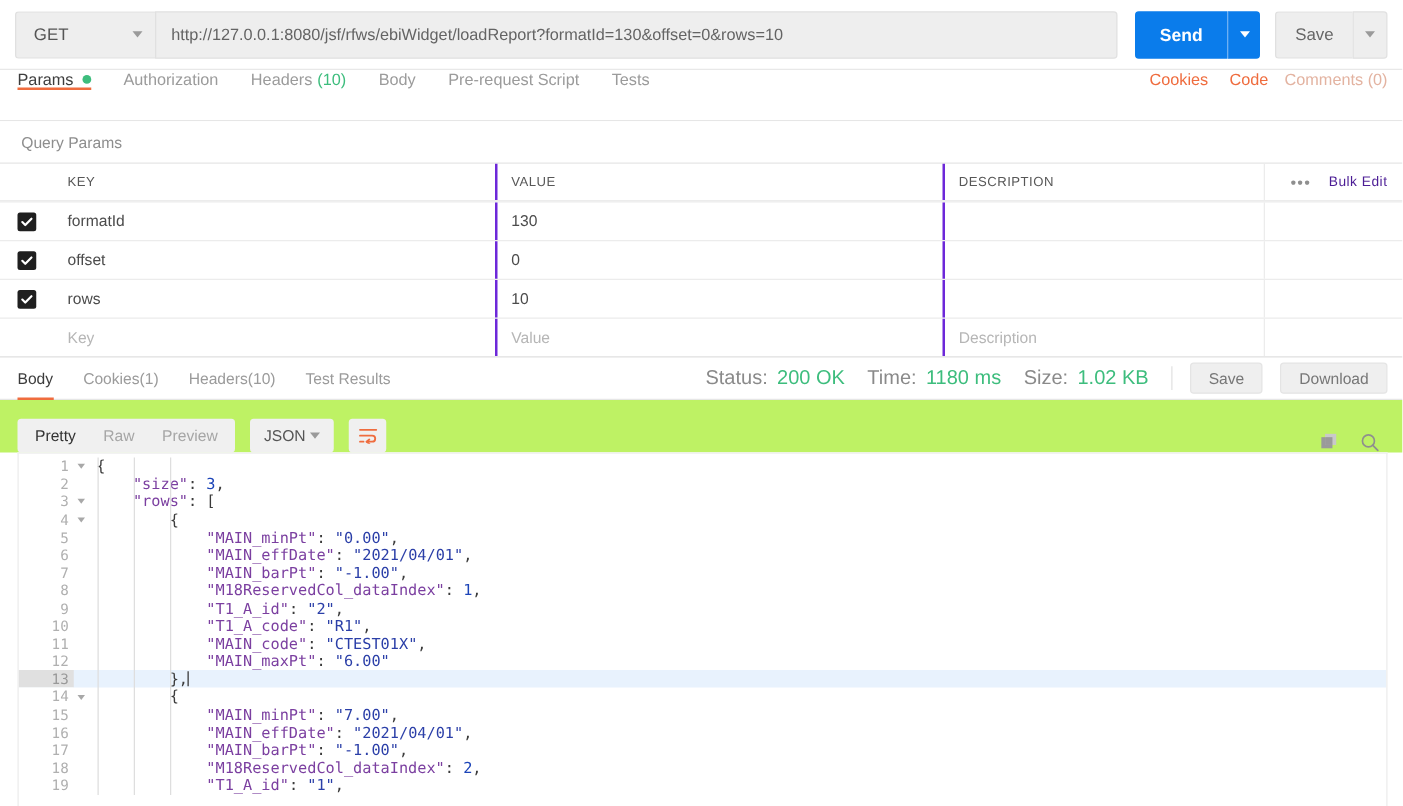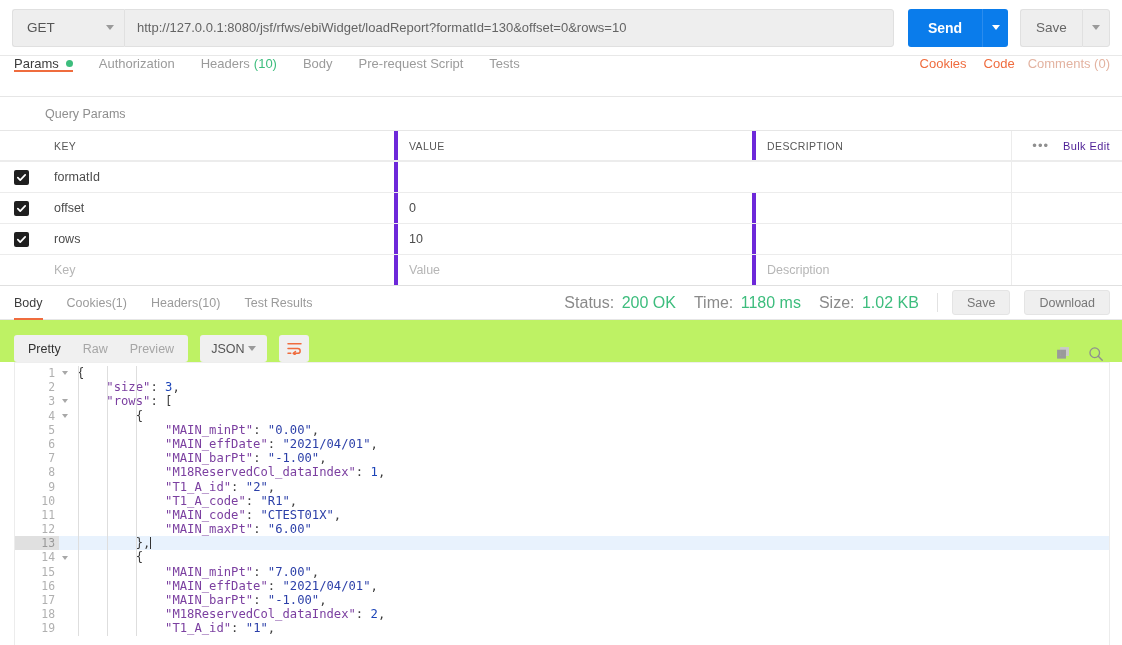--- a/index.html
+++ b/index.html
@@ -124,32 +124,31 @@
     font-size: 13px; color: #e3b3a1; cursor: default; margin-left: 13px;
   }
 
   
   .qp-title {
     height: 33px; flex: 0 0 33px;
     display: flex; align-items: center;
     padding-left: 17px;
     font-size: 12.5px; color: #8e8e8e;
     background: #fff;
-    margin-left: 28px;
   }
   .params-table { flex: 0 0 auto; background: #fff; }
   .prow {
     display: flex; align-items: stretch;
     border-top: 1px solid #ececec;
     height: 31px;
   }
   .prow.head { border-top: 1px solid #e6e6e6; border-bottom: 1px solid #ececec; }
   .pcell {
     display: flex; align-items: center;
-    border-right: 4px solid #6d28d9;
+    border-right: 2px solid #6d28d9;
     padding-left: 11px;
     font-size: 12.5px; color: #4c4c4c;
     overflow: hidden; white-space: nowrap;
   }
   .pcell.check { width: 43px; justify-content: center; padding-left: 0; border-right: none; }
   .pcell.key { width: 355px; }
   .pcell.val { width: 358px; }
   .pcell.desc { flex: 1; border-right: 1px solid #ececec; }
   .pcell.actions { width: 110px; border-right: none; display: flex; align-items: center; justify-content: flex-end; padding-right: 12px; gap: 14px; }
   .prow.head .pcell { font-size: 10.5px; color: #575757; letter-spacing: 0.4px; font-weight: normal; }
@@ -362,20 +361,21 @@
 
     <div class="prow">
       <div class="pcell check">
         <span class="cb">
           <svg width="11" height="11" viewBox="0 0 12 12">
               <path d="M2 6.2 L4.6 8.8 L10 3.2" stroke="#fff" stroke-width="1.9" fill="none" stroke-linecap="round" stroke-linejoin="round"></path>
             </svg>
         </span>
       </div>
       <div class="pcell key">formatId</div>
+      <div class="pcell val">130</div>
       <div class="pcell desc"></div>
       <div class="pcell actions"></div>
     </div>
 
     <div class="prow">
       <div class="pcell check">
         <span class="cb">
           <svg width="11" height="11" viewBox="0 0 12 12">
               <path d="M2 6.2 L4.6 8.8 L10 3.2" stroke="#fff" stroke-width="1.9" fill="none" stroke-linecap="round" stroke-linejoin="round"></path>
             </svg>

